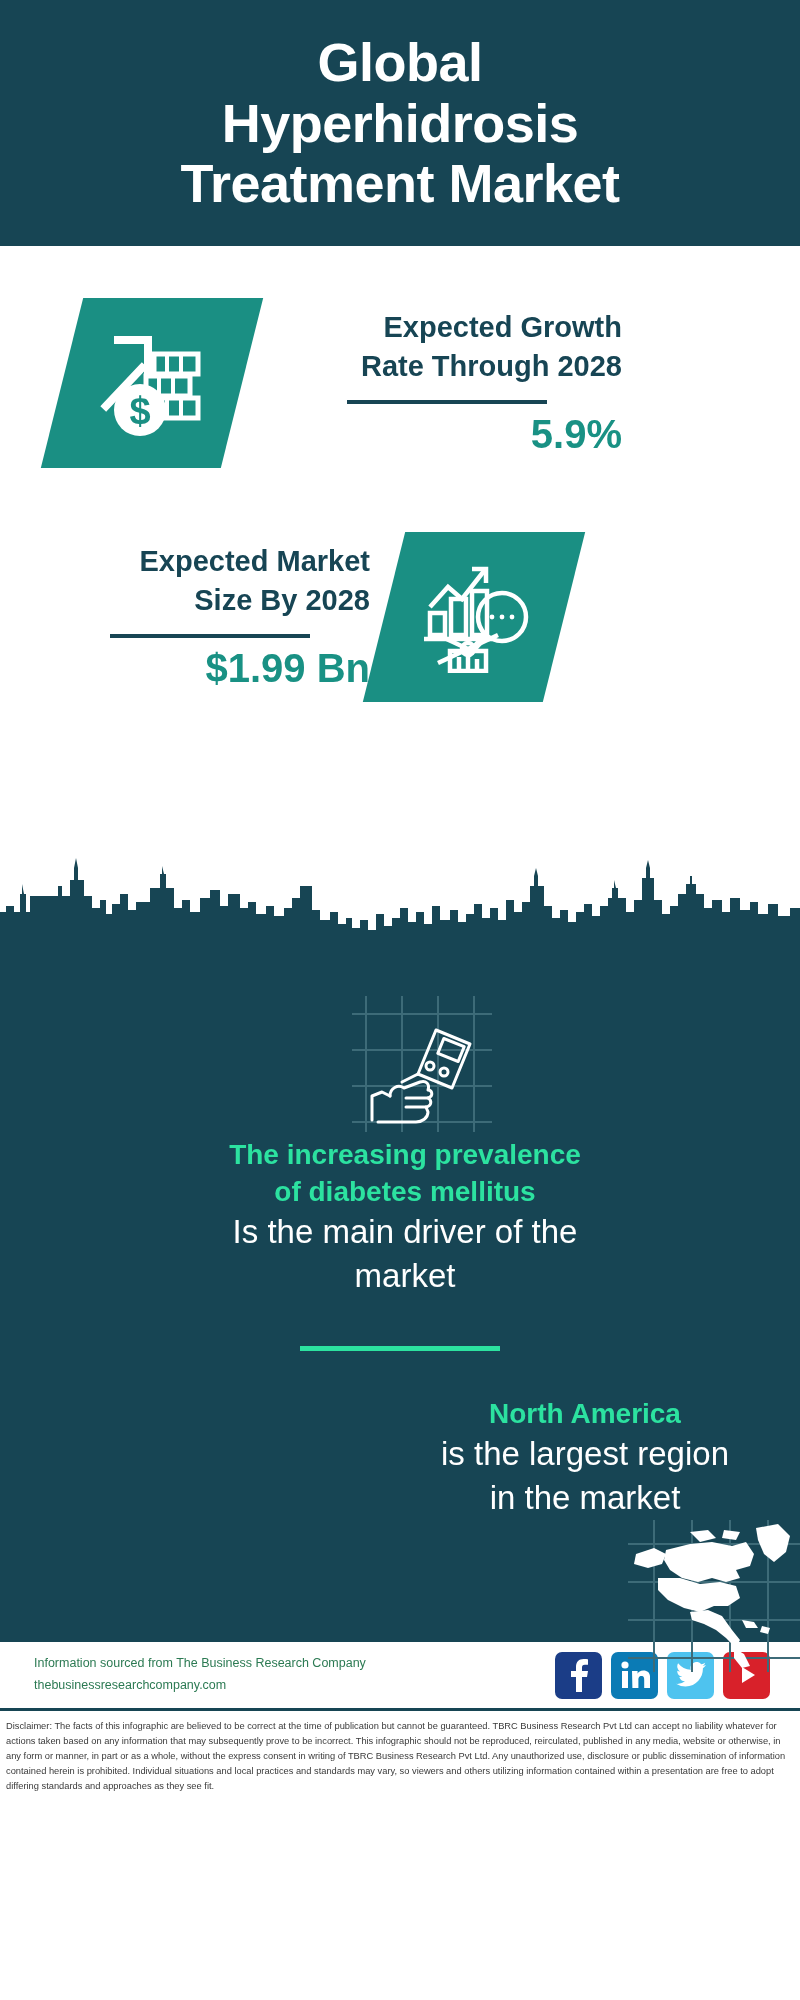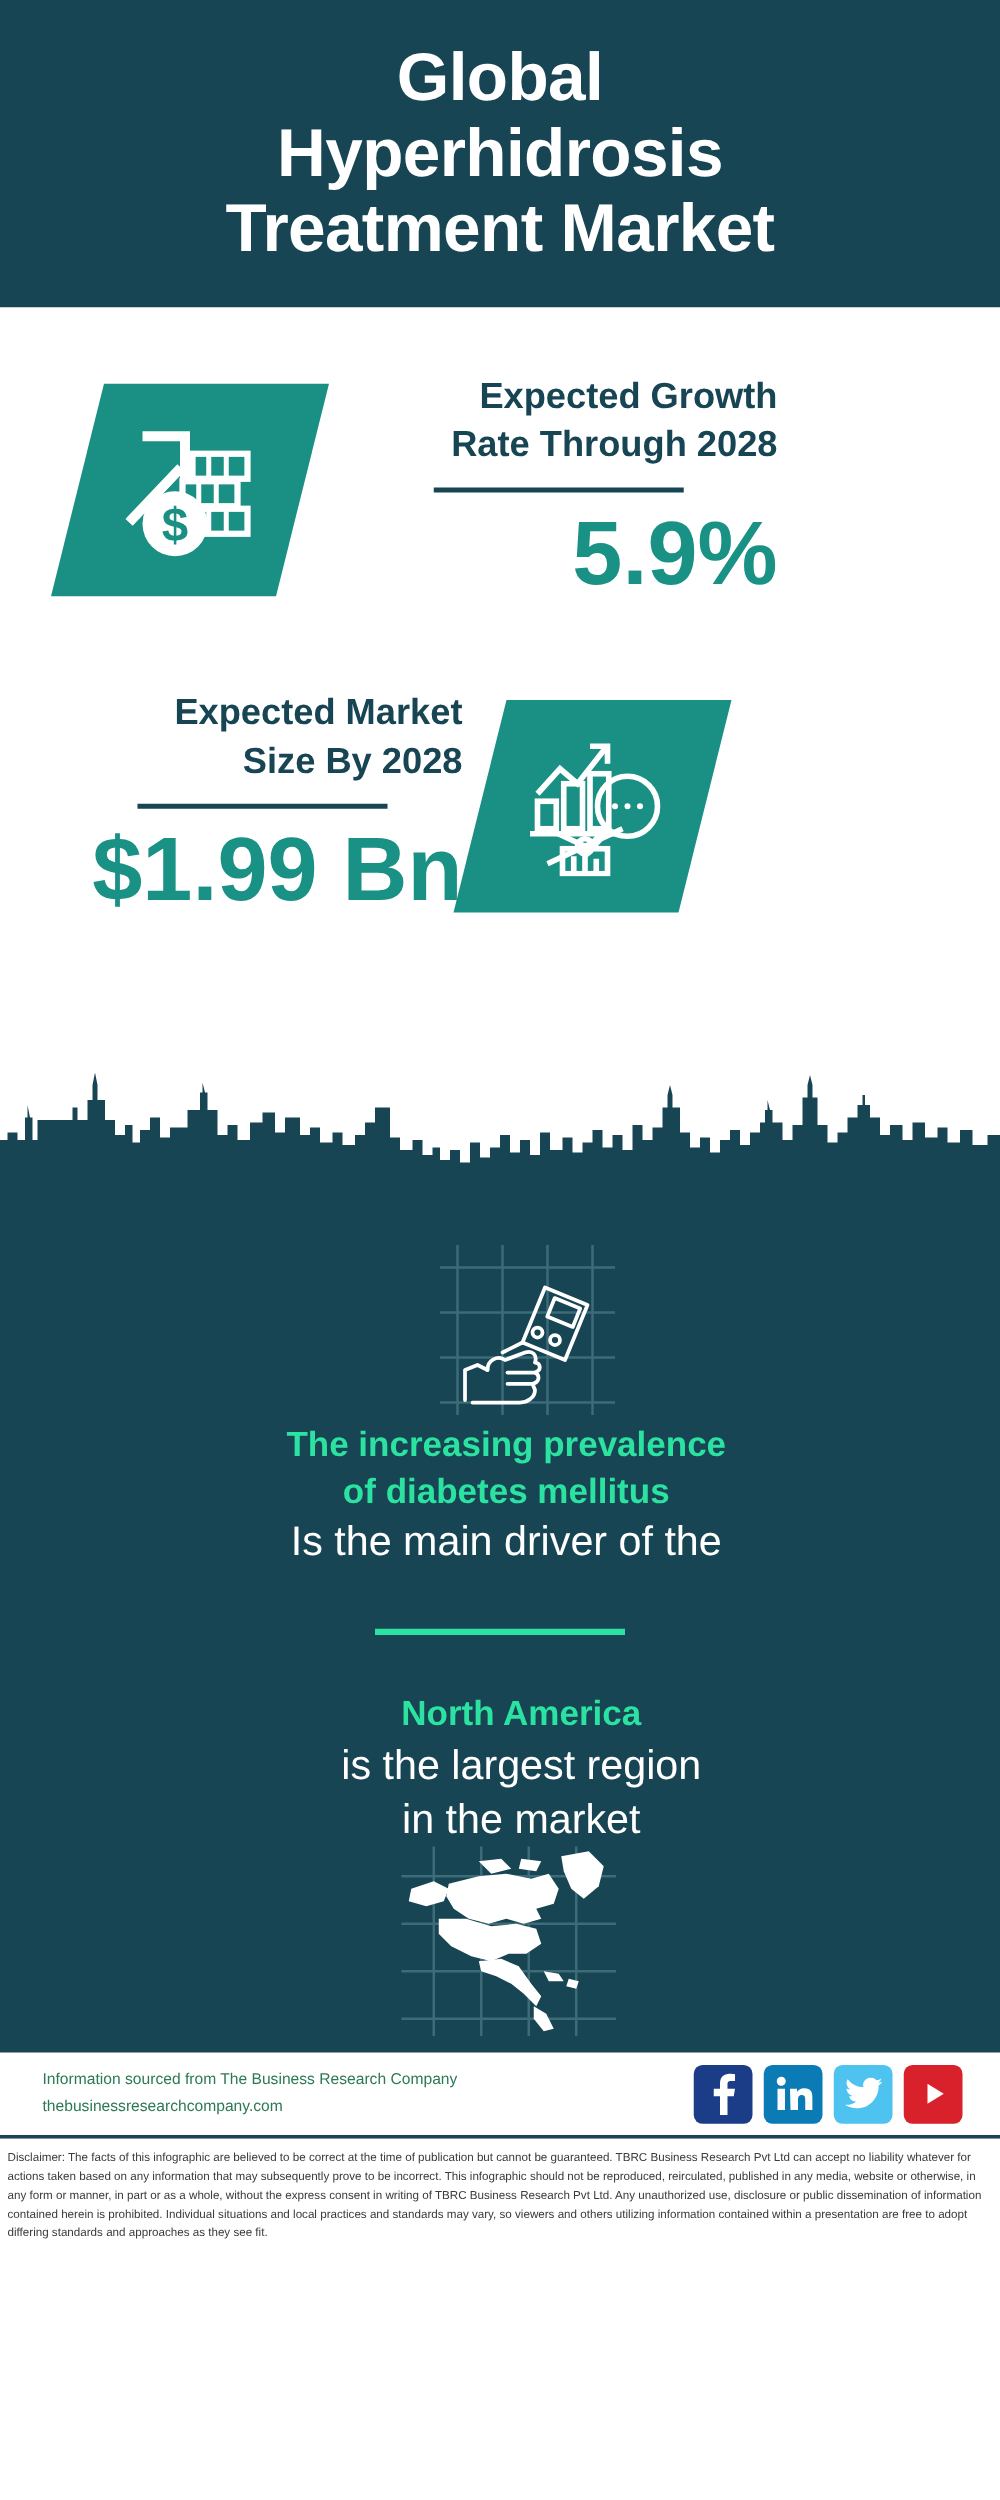--- a/index.html
+++ b/index.html
@@ -48,21 +48,21 @@
     font-size:29px;
     font-weight:bold;
     line-height:1.35;
   }
   .stat-rule {
     width:200px; height:4px; background:#174554;
     margin:14px auto 6px auto;
   }
   .stat-value {
     color:#199184;
-    font-size:72px;
+    font-size:40px;
     font-weight:bold;
     line-height:1.2;
   }
   .stat-1-text { margin-left:30px; width:350px; }
   .stat-2-text { margin-left:50px; width:320px; }
 
   .stat-row-2 { padding-top:64px; }
 
   
   .skyline-wrap {
@@ -98,21 +98,21 @@
 
   .fact-1 { padding-top:8px; }
   .fact-1 .fact-icon { margin-left:36px; }
   .fact-1 .fact-text { width:430px; margin-left:10px; }
 
   .divider {
     width:200px; height:5px; background:#2ce2a0;
     margin:48px auto 0 auto;
   }
 
-  .fact-2 { padding-top:44px; }
+  .fact-2 { padding-top:44px;align-items:flex-end; }
   .fact-2 .fact-text { width:430px; margin-left:34px; }
   .fact-2 .fact-icon { margin-left:14px; }
 
   
   .footer {
     background:#ffffff;
     height:66px;
     display:flex; align-items:center;
     padding:0 30px 0 34px;
   }
@@ -282,20 +282,21 @@
         </g>
       </svg>
     </div>
     <div class="fact-text">
       <div class="fact-head">
         <div>The increasing prevalence</div>
         <div>of diabetes mellitus</div>
       </div>
       <div class="fact-sub">
         <div>Is the main driver of the</div>
+        <div>market</div>
       </div>
     </div>
   </div>
 
   <div class="divider"></div>
 
   <div class="fact-block fact-2">
     <div class="fact-text">
       <div class="fact-head">North America</div>
       <div class="fact-sub">

